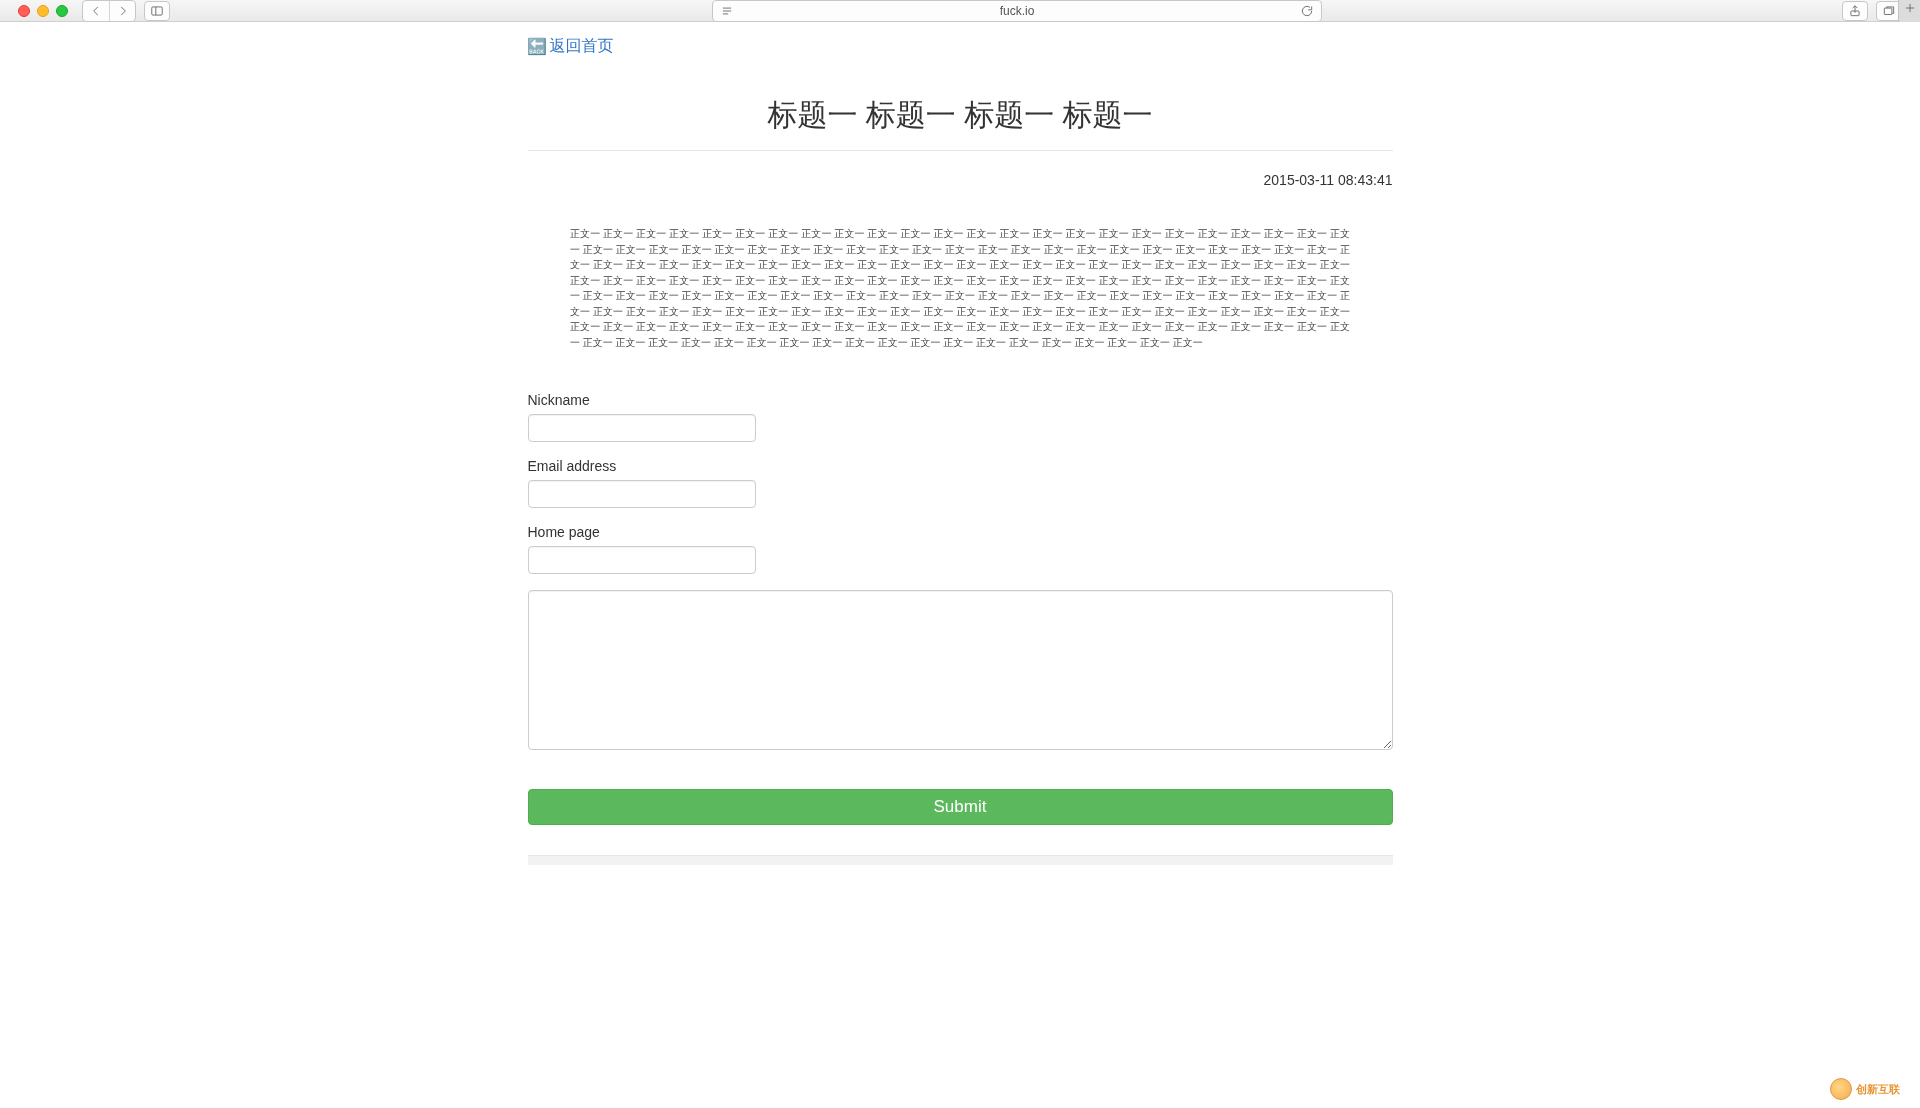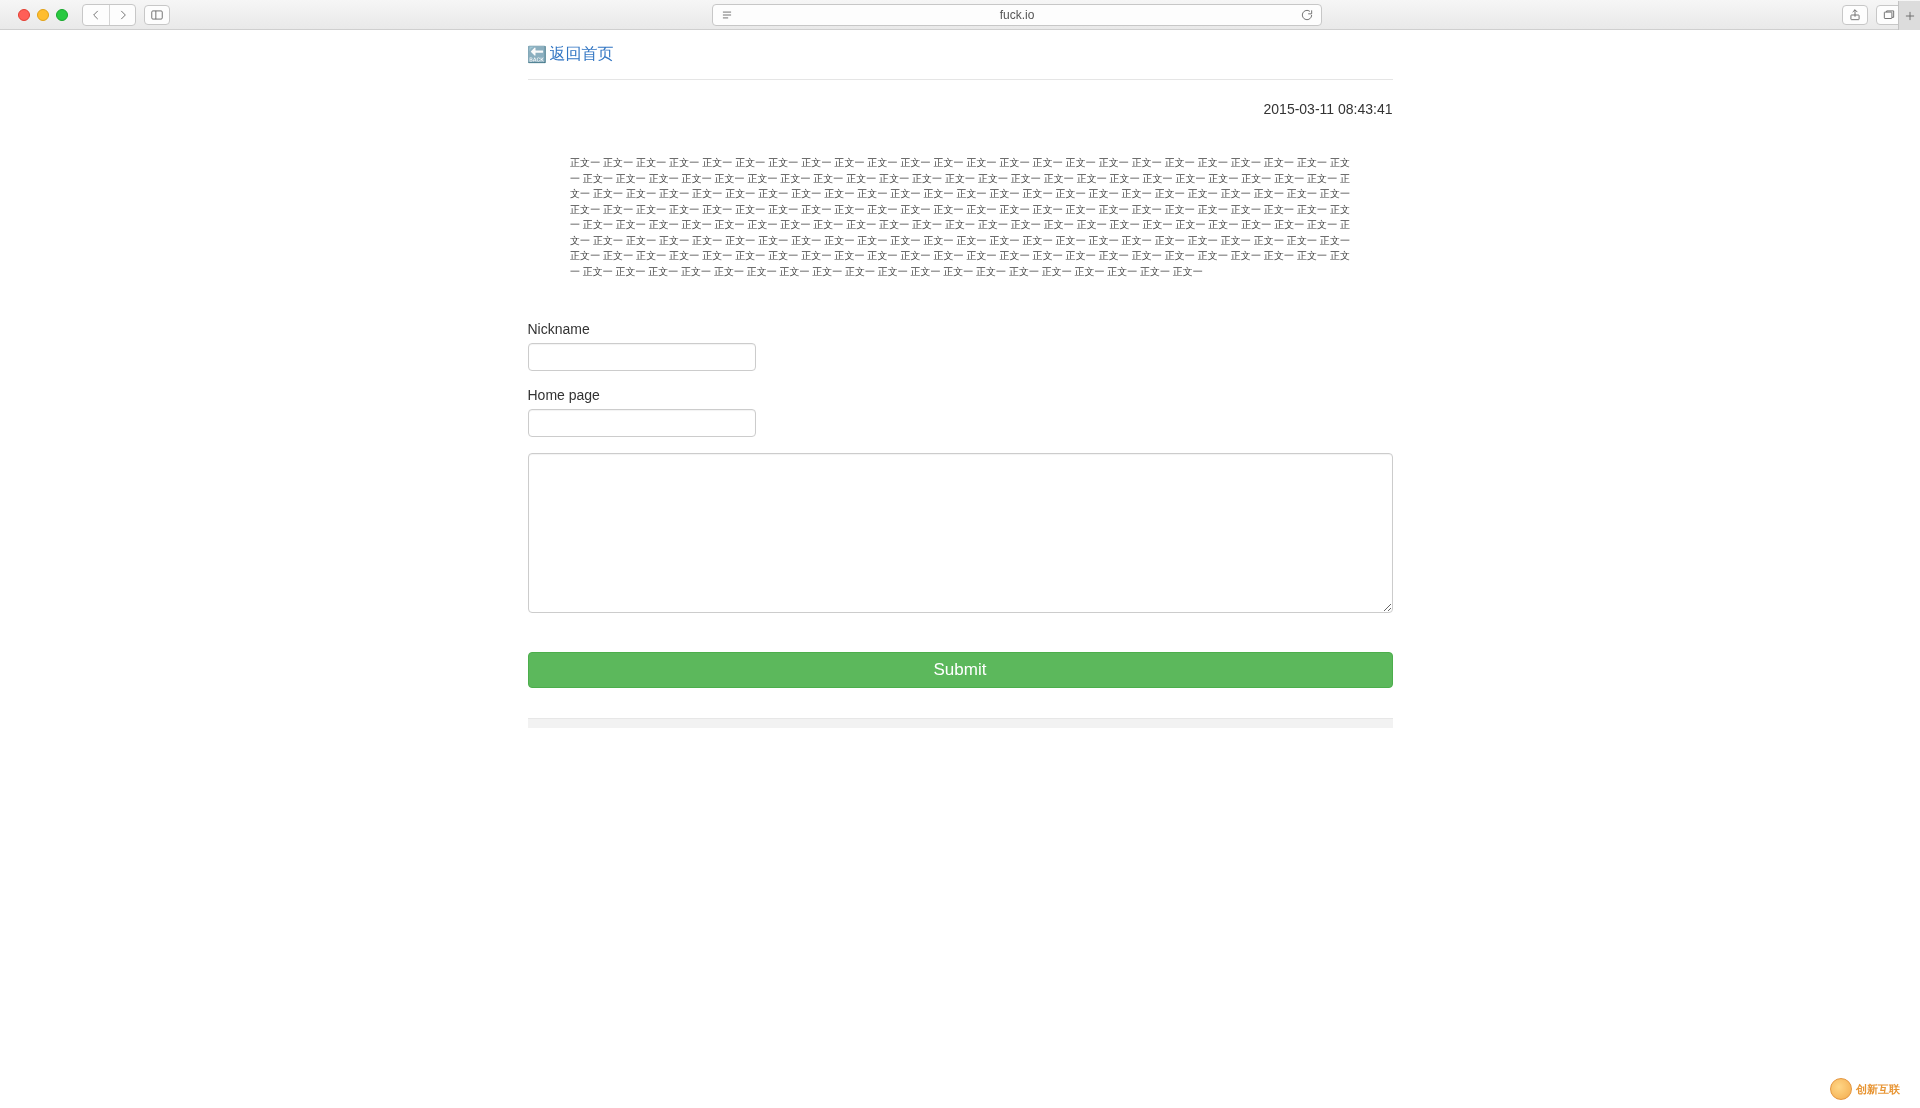--- a/index.html
+++ b/index.html
@@ -6,21 +6,21 @@
   html, body { width: 100%; height: 100%; }
   body {
     font-family: -apple-system, "Helvetica Neue", Helvetica, Arial, sans-serif;
     background: #fff;
     color: #333;
     font-size: 14px;
   }
 
   
   .browser-chrome {
-    height: 30px;
+    height: 22px;
     background: linear-gradient(#f6f6f6, #e9e9e9);
     border-bottom: 1px solid #cfcfcf;
     display: flex;
     align-items: center;
     padding: 0 18px;
     gap: 8px;
     position: relative;
   }
   .traffic-lights { display: flex; gap: 7px; margin-right: 6px; }
   .tl { width: 12px; height: 12px; border-radius: 50%; }
@@ -236,31 +236,36 @@
 </div>
 
 <div class="viewport">
   <div class="container">
 
     <a href="#" class="back-link">
       <span>🔙</span>
         <span>返回首页</span>
     </a>
 
+    <h1 class="title-h1">标题一 标题一 标题一 标题一</h1>
     <hr class="sep">
     <div class="timestamp">2015-03-11 08:43:41</div>
 
     <div class="body-text">正文一 正文一 正文一 正文一 正文一 正文一 正文一 正文一 正文一 正文一 正文一 正文一 正文一 正文一 正文一 正文一 正文一 正文一 正文一 正文一 正文一 正文一 正文一 正文一 正文一 正文一 正文一 正文一 正文一 正文一 正文一 正文一 正文一 正文一 正文一 正文一 正文一 正文一 正文一 正文一 正文一 正文一 正文一 正文一 正文一 正文一 正文一 正文一 正文一 正文一 正文一 正文一 正文一 正文一 正文一 正文一 正文一 正文一 正文一 正文一 正文一 正文一 正文一 正文一 正文一 正文一 正文一 正文一 正文一 正文一 正文一 正文一 正文一 正文一 正文一 正文一 正文一 正文一 正文一 正文一 正文一 正文一 正文一 正文一 正文一 正文一 正文一 正文一 正文一 正文一 正文一 正文一 正文一 正文一 正文一 正文一 正文一 正文一 正文一 正文一 正文一 正文一 正文一 正文一 正文一 正文一 正文一 正文一 正文一 正文一 正文一 正文一 正文一 正文一 正文一 正文一 正文一 正文一 正文一 正文一 正文一 正文一 正文一 正文一 正文一 正文一 正文一 正文一 正文一 正文一 正文一 正文一 正文一 正文一 正文一 正文一 正文一 正文一 正文一 正文一 正文一 正文一 正文一 正文一 正文一 正文一 正文一 正文一 正文一 正文一 正文一 正文一 正文一 正文一 正文一 正文一 正文一 正文一 正文一 正文一 正文一 正文一 正文一 正文一 正文一 正文一 正文一 正文一 正文一 正文一 正文一 正文一 正文一 正文一 正文一 正文一 正文一 正文一 正文一 正文一 正文一 正文一 正文一 正文一 正文一</div>
 
     
     <div class="form-group">
       <label class="form-label">Nickname</label>
       <input class="input-sm" type="text" value="" style="">
     </div>
 
+    <div class="form-group">
+      <label class="form-label">Email address</label>
+      <input class="input-sm" type="text" value="" style="">
+    </div>
 
     <div class="form-group">
       <label class="form-label">Home page</label>
       <input class="input-sm" type="text" value="" style="">
     </div>
 
     <div class="form-group">
       <textarea class="textarea-lg" value="" style=""></textarea>
     </div>
 

